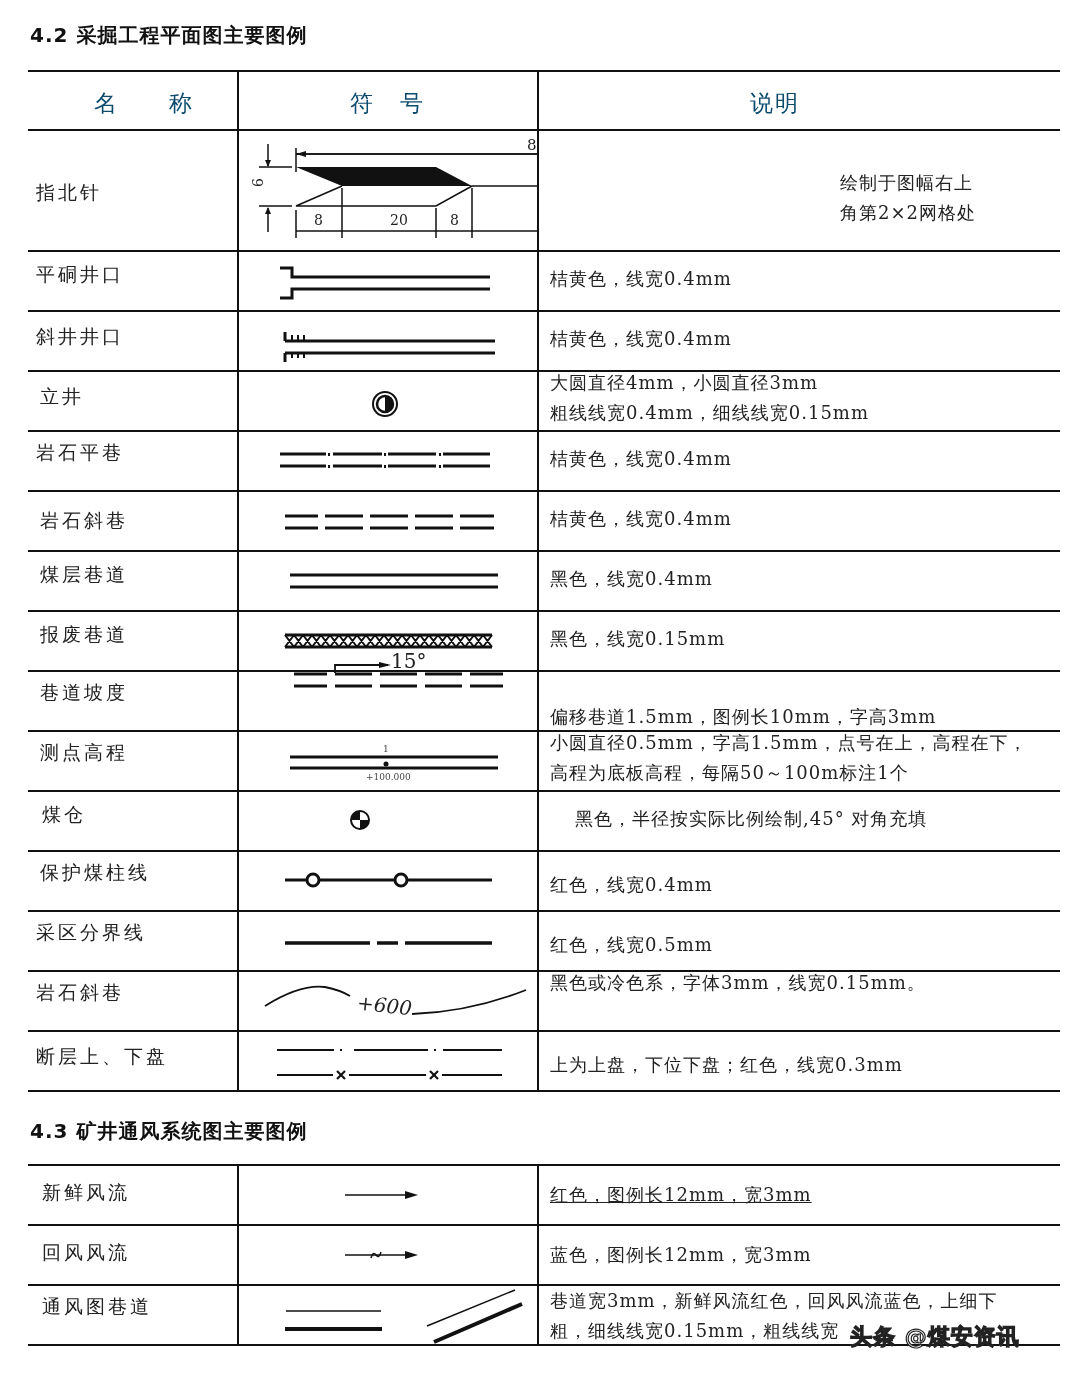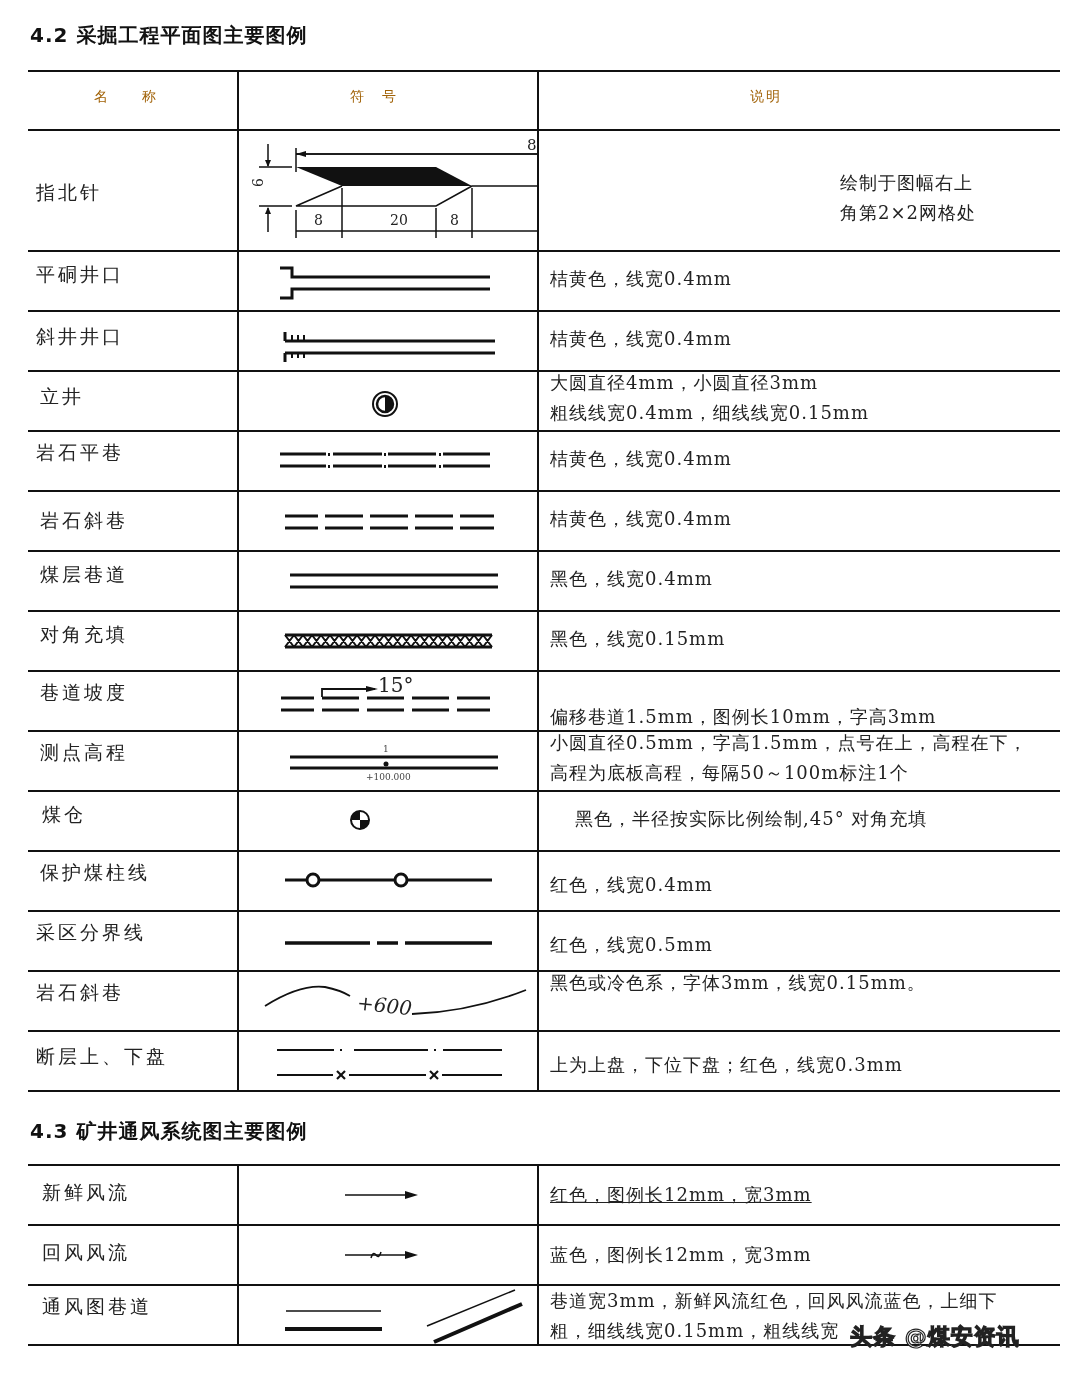--- a/index.html
+++ b/index.html
@@ -5,21 +5,21 @@
   html, body { margin: 0; padding: 0; background: #ffffff; }
   body { width: 1080px; height: 1375px; position: relative; overflow: hidden;
          font-family: "DejaVu Serif", "Liberation Serif", serif; color: #222; }
   .section-title { position: absolute; left: 30px; font-family: "DejaVu Sans", "Liberation Sans", sans-serif;
                    font-weight: bold; font-size: 20px; color: #111; letter-spacing: 1px; }
   .tbl { position: absolute; left: 28px; width: 1032px; }
   .hline { position: absolute; left: 0; width: 1032px; height: 2px; background: #111; }
   .vline { position: absolute; width: 2px; background: #111; }
   .cell-name { position: absolute; left: 8px; font-size: 19px; letter-spacing: 3px; color: #222; }
   .cell-desc { position: absolute; left: 522px; font-size: 18px; line-height: 30px; color: #222; letter-spacing: 1px; }
-  .hdr { position: absolute; font-size: 14px; color: #a16207; letter-spacing: 2px; }
+  .hdr { position: absolute; font-size: 23px; color: #0c4a6e; letter-spacing: 2px; }
   .sym { position: absolute; left: 212px; width: 298px; }
   svg text { font-family: "DejaVu Serif", "Liberation Serif", serif; }
 </style>
 </head>
 <body>
 
 <div class="section-title" style="top:22px;">4.2 采掘工程平面图主要图例</div>
 
 <div class="tbl" style="top:68px; height:1024px;">
 
@@ -182,32 +182,32 @@
 
   <div class="cell-name" style="top:494px; left:12px;">煤层巷道</div>
   <div class="sym" style="top:484px; height:58px;">
     <svg width="298" height="58" viewBox="0 0 298 58">
       <line x1="50" y1="23" x2="258" y2="23" stroke="#111" stroke-width="3"></line>
       <line x1="50" y1="35" x2="258" y2="35" stroke="#111" stroke-width="3"></line>
     </svg>
   </div>
   <div class="cell-desc" style="top:496px;">黑色，线宽0.4mm</div>
 
-  <div class="cell-name" style="top:554px; left:12px;">对角充填</div>
+  <div class="cell-name" style="top:554px; left:12px;">报废巷道</div>
   <div class="sym" style="top:544px; height:58px;">
     <svg width="298" height="58" viewBox="0 0 298 58">
       <line x1="45" y1="23" x2="252" y2="23" stroke="#111" stroke-width="3"></line>
       <line x1="45" y1="35" x2="252" y2="35" stroke="#111" stroke-width="3"></line>
       <path d="M45,23 L54,35 M54,23 L45,35 M54,23 L63,35 M63,23 L54,35 M63,23 L72,35 M72,23 L63,35 M72,23 L81,35 M81,23 L72,35 M81,23 L90,35 M90,23 L81,35 M90,23 L99,35 M99,23 L90,35 M99,23 L108,35 M108,23 L99,35 M108,23 L117,35 M117,23 L108,35 M117,23 L126,35 M126,23 L117,35 M126,23 L135,35 M135,23 L126,35 M135,23 L144,35 M144,23 L135,35 M144,23 L153,35 M153,23 L144,35 M153,23 L162,35 M162,23 L153,35 M162,23 L171,35 M171,23 L162,35 M171,23 L180,35 M180,23 L171,35 M180,23 L189,35 M189,23 L180,35 M189,23 L198,35 M198,23 L189,35 M198,23 L207,35 M207,23 L198,35 M207,23 L216,35 M216,23 L207,35 M216,23 L225,35 M225,23 L216,35 M225,23 L234,35 M234,23 L225,35 M234,23 L243,35 M243,23 L234,35 M243,23 L252,35 M252,23 L243,35" stroke="#111" stroke-width="2"></path>
     </svg>
   </div>
   <div class="cell-desc" style="top:556px;">黑色，线宽0.15mm</div>
 
   <div class="cell-name" style="top:612px; left:12px;">巷道坡度</div>
-  <div class="sym" style="top:604px; height:58px;">
+  <div class="sym" style="top:580px; height:58px;margin-left:13px;">
     <svg width="298" height="58" viewBox="0 0 298 58">
       <g stroke="#111" stroke-width="3">
         <line x1="41" y1="26" x2="74" y2="26"></line>
           <line x1="82" y1="26" x2="119" y2="26"></line>
           <line x1="127" y1="26" x2="164" y2="26"></line>
           <line x1="172" y1="26" x2="209" y2="26"></line>
           <line x1="217" y1="26" x2="250" y2="26"></line>
         <line x1="41" y1="38" x2="74" y2="38"></line>
           <line x1="82" y1="38" x2="119" y2="38"></line>
           <line x1="127" y1="38" x2="164" y2="38"></line>

